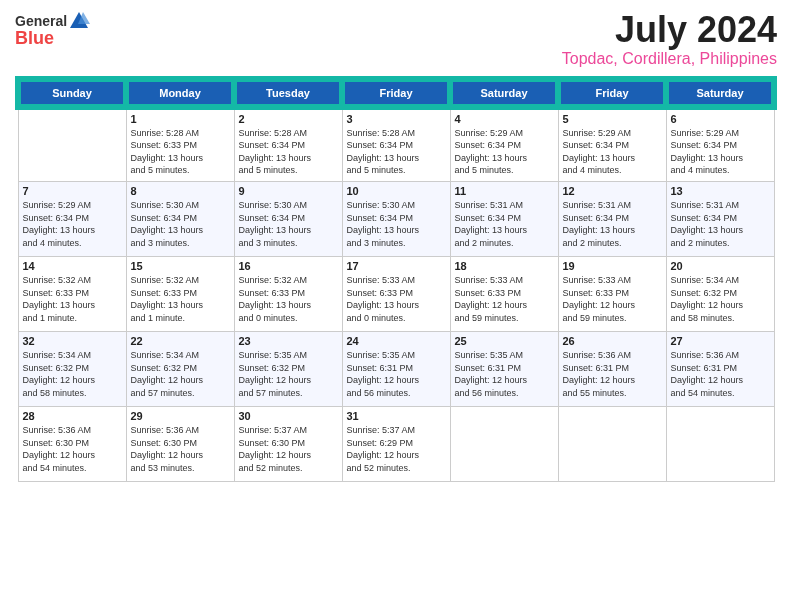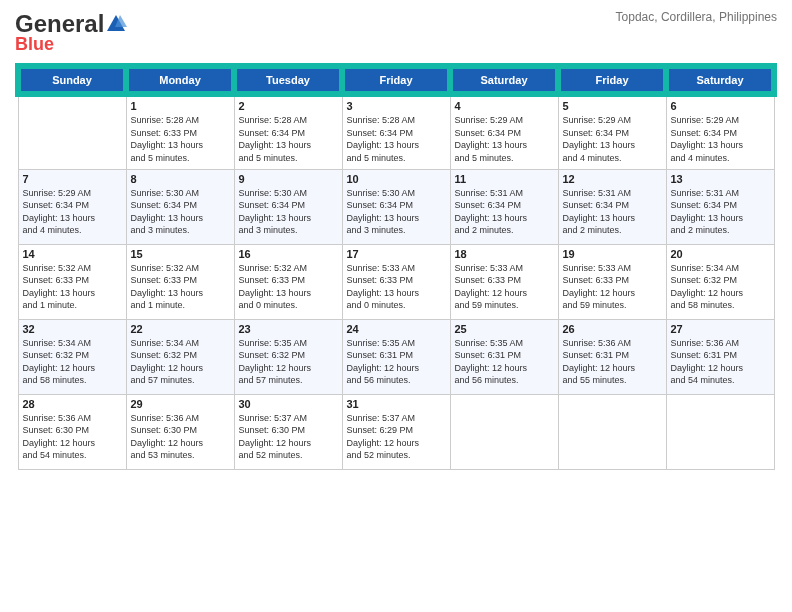--- a/index.html
+++ b/index.html
@@ -27,22 +27,22 @@
     .title-block {
       text-align: right;
     }
     .month-year {
       font-size: 36px;
       font-weight: bold;
       color: #222;
       line-height: 1.1;
     }
     .location {
-      font-size: 12px;
-      color: #737373;
+      font-size: 16px;
+      color: #ec4899;
     }
     .calendar {
       width: 100%;
       border-collapse: collapse;
       font-size: 10px;
     }
     .calendar th {
       background: #1a5fb4;
       color: #fff;
       text-align: center;
@@ -84,30 +84,31 @@
     }
   </style>
 </head>
 <body>
 
 <div class="container">
   <div class="header">
     <div class="logo">
       <div style="display:flex; flex-direction:column; align-items:flex-start;">
         <div style="display:flex; align-items:center;">
-          <span style="font-size:24px; font-weight:bold; color:#333;">General</span>
+          <span style="font-size:14px; font-weight:bold; color:#333;">General</span>
           <svg width="22" height="22" viewBox="0 0 22 22" style="margin: 0 1px;">
             <polygon points="11,2 20,18 2,18" fill="#1a5fb4"></polygon>
             <polygon points="15,2 22,14 10,14" fill="#4a90d9" opacity="0.7"></polygon>
           </svg>
         </div>
         <span style="font-size:18px; font-weight:bold; color:#ef4444; margin-top:-4px;">Blue</span>
       </div>
     </div>
     <div class="title-block">
+      <div class="month-year">July 2024</div>
       <div class="location">Topdac, Cordillera, Philippines</div>
     </div>
   </div>
 
   <table class="calendar">
     <thead>
       <tr>
 
       <th>Sunday</th>
           <th>Monday</th>

